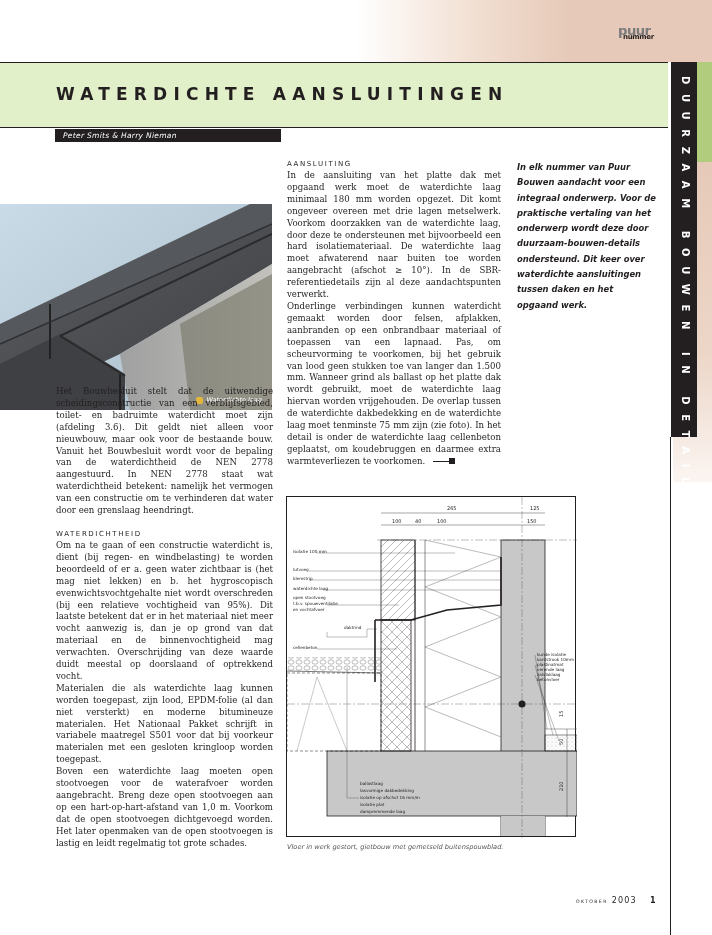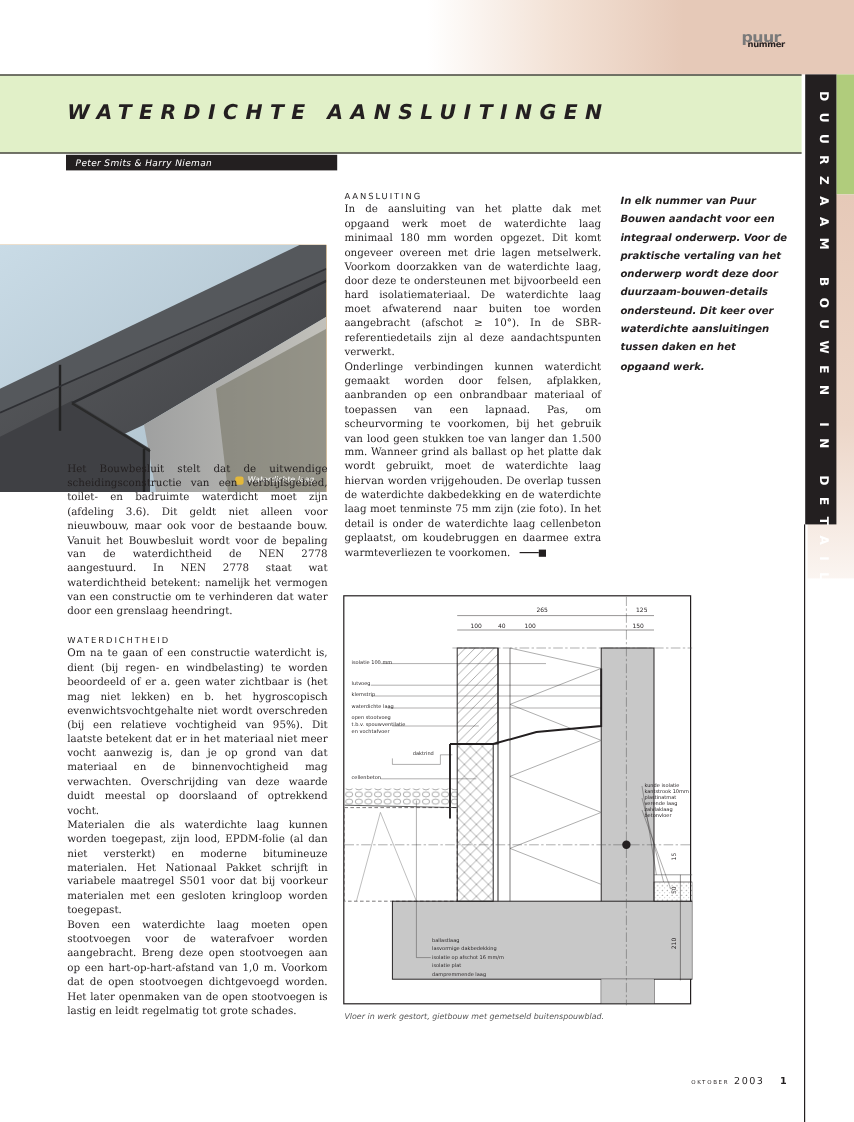--- a/index.html
+++ b/index.html
@@ -2,21 +2,21 @@
 <html><head>
 <meta charset="utf-8">
 <style>
   html,body{margin:0;padding:0;}
   body{width:712px;height:935px;position:relative;overflow:hidden;background:#fff;font-family:"DejaVu Serif",serif;color:#231f20;}
   .top-band{position:absolute;left:0;top:0;width:712px;height:62px;background:linear-gradient(90deg,#ffffff 0%,#ffffff 50%,#f3e2d6 65%,#e6c9b8 80%,#e6c9b8 100%);}
   .logo{position:absolute;left:618px;top:25px;width:56px;height:18px;}
   .logo .puur{position:absolute;left:0;top:0;font-family:"DejaVu Sans",sans-serif;font-weight:bold;font-size:12px;color:#7a7a7a;letter-spacing:-0.5px;line-height:12px;transform:scaleX(1.1);transform-origin:left;}
   .logo .bouwen{position:absolute;left:5px;top:9px;font-family:"DejaVu Sans",sans-serif;font-weight:bold;font-size:7px;color:#231f20;line-height:7px;letter-spacing:-0.3px;}
   .title-band{position:absolute;left:0;top:62px;width:668px;height:66px;background:#e1f0c8;border-top:1px solid #231f20;border-bottom:1px solid #231f20;box-sizing:border-box;}
-  .title{position:absolute;left:56px;top:84px;font-family:"DejaVu Sans",sans-serif;font-style:italic;font-weight:bold;font-size:17px;letter-spacing:6.2px;color:#231f20;white-space:nowrap;}
+  .title{position:absolute;left:56px;top:84px;font-family:"DejaVu Sans",sans-serif;font-weight:bold;font-size:17px;letter-spacing:6.2px;color:#231f20;white-space:nowrap;}
   .authors{position:absolute;left:55px;top:129px;width:226px;height:13px;background:#231f20;color:#fff;font-family:"DejaVu Sans",sans-serif;font-style:italic;font-size:7.5px;line-height:13px;padding-left:8px;box-sizing:border-box;letter-spacing:0.3px;}
   .side-green{position:absolute;left:697px;top:62px;width:15px;height:100px;background:#b0cc7c;}
   .side-pink{position:absolute;left:673px;top:162px;width:39px;height:320px;background:linear-gradient(180deg,#e6c9b8 0%,#ecd6c8 60%,#fbf5f1 100%);}
   .side-bar{position:absolute;left:671px;top:62px;width:26px;height:375px;background:#231f20;}
   .side-text{position:absolute;left:677px;top:76px;width:14px;writing-mode:vertical-rl;font-family:"DejaVu Sans",sans-serif;font-weight:bold;font-size:10px;letter-spacing:9.6px;color:#fff;white-space:nowrap;}
   .side-rule{position:absolute;left:670px;top:437px;width:1px;height:498px;background:#231f20;}
   .photo{position:absolute;left:0;top:164px;width:272px;height:206px;overflow:hidden;background:#a16207;margin-top:40px;}
   .photo-caption{position:absolute;right:8px;bottom:6px;font-family:"DejaVu Sans",sans-serif;font-style:italic;font-size:6.5px;color:#fff;}
   .photo-caption .dot{display:inline-block;width:7px;height:7px;background:#e3b83a;border-radius:2px;margin-right:4px;vertical-align:middle;}
   .col{position:absolute;font-size:8.6px;line-height:11.9px;text-align:justify;hyphens:manual;}

